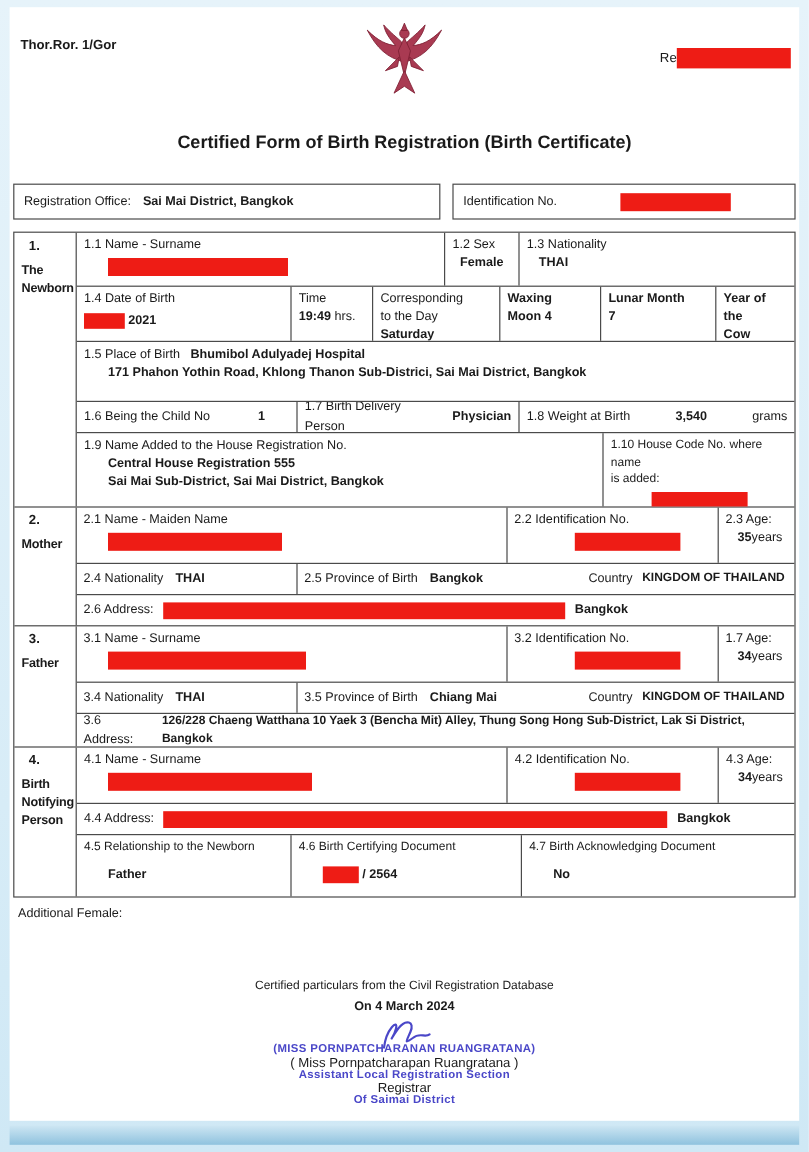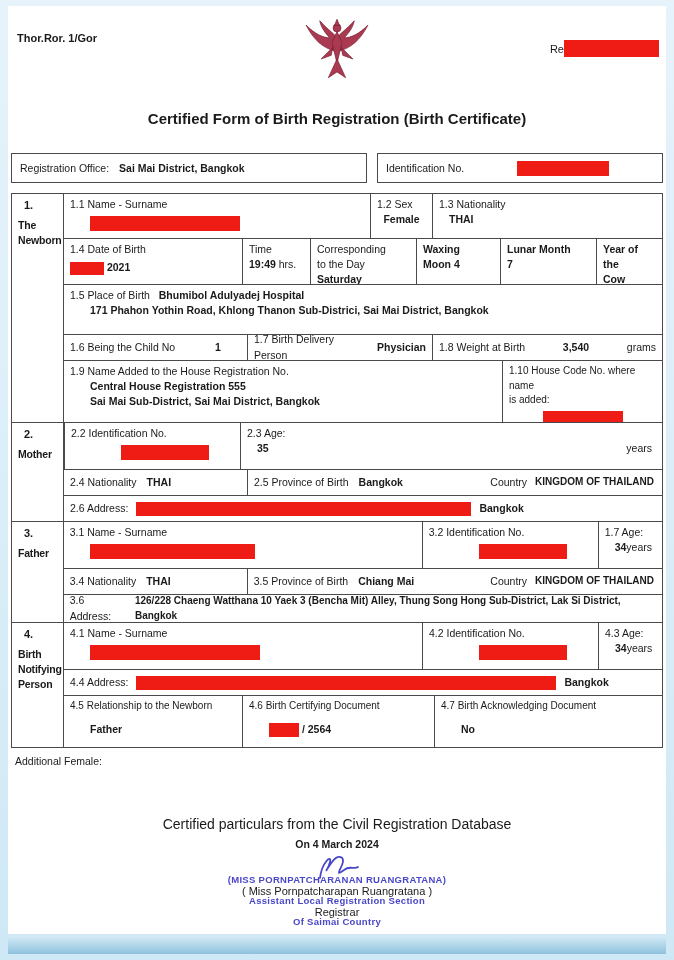--- a/index.html
+++ b/index.html
@@ -72,21 +72,21 @@
   .ind50{ margin-left:50px; margin-top:3px; }
   .hrow{ display:flex; align-items:center; gap:10px; }
   .spread{ justify-content:space-between; }
   .country{ justify-content:flex-end; gap:8px; padding-right:8px; }
   .agerow{ display:flex; justify-content:space-between; padding:0 4px 0 10px; }
   .tr{ text-align:center; margin-top:2px; }
 
   .additional{ font-size:10.5px; margin:7px 0 0 4px; }
 
   .footer{ text-align:center; margin-top:48px; line-height:1.3; }
-  .cert1{ font-size:14px; }
+  .cert1{ font-size:10px; }
   .cert2{ font-size:10.5px; font-weight:600; margin-top:5px; }
   .sig{ height:26px; margin:0 auto -4px auto; }
   .stamp{ color:var(--stamp-blue); font-weight:700; font-size:9.5px; letter-spacing:0.3px; }
   .typed{ font-size:11px; margin-top:-2px; }
   .overlap{ margin-top:-3px; }
 </style>
 </head>
 <body>
 
 <div class="page">
@@ -211,20 +211,24 @@
         </div>
       </div>
 
       <div class="section">
         <div class="secnum">
           <div class="num">2.</div>
           <div class="secname">Mother</div>
         </div>
         <div class="rows">
           <div class="row" style="height:46px">
+            <div class="cell" style="width:358px">
+              <div class="lbl">2.1 Name - Maiden Name</div>
+              <div class="ind"><span class="redact" style="width:145px;height:15px"></span></div>
+            </div>
             <div class="cell bl" style="width:176px">
               <div class="lbl">2.2 Identification No.</div>
               <div class="ind50"><span class="redact" style="width:88px;height:15px"></span></div>
             </div>
             <div class="cell bl grow">
               <div class="lbl">2.3 Age:</div>
               <div class="agerow">
                   <span class="val">35</span>
                   <span class="lbl">years</span>
                 </div>
@@ -356,18 +360,18 @@
       <div class="cert2">On 4 March 2024</div>
       <div class="sig">
         <svg viewBox="0 0 90 30" width="90" height="30" aria-hidden="true">
           <path d="M28 26 C30 10 40 2 38 10 C36 18 30 24 40 10 C46 2 54 4 50 13 C47 20 44 24 52 18 C58 13 62 18 66 15" fill="none" stroke="var(--stamp-blue)" stroke-width="1.8" stroke-linecap="round"></path>
         </svg>
       </div>
       <div class="stamp">(MISS PORNPATCHARANAN  RUANGRATANA)</div>
       <div class="typed">( Miss Pornpatcharapan  Ruangratana )</div>
       <div class="stamp overlap">Assistant Local Registration Section</div>
       <div class="typed overlap">Registrar</div>
-      <div class="stamp overlap">Of Saimai Country</div>
+      <div class="stamp overlap">Of Saimai District</div>
     </div>
 
   </div>
   <div class="bottomband"></div>
 </div>
 
 </body></html>

